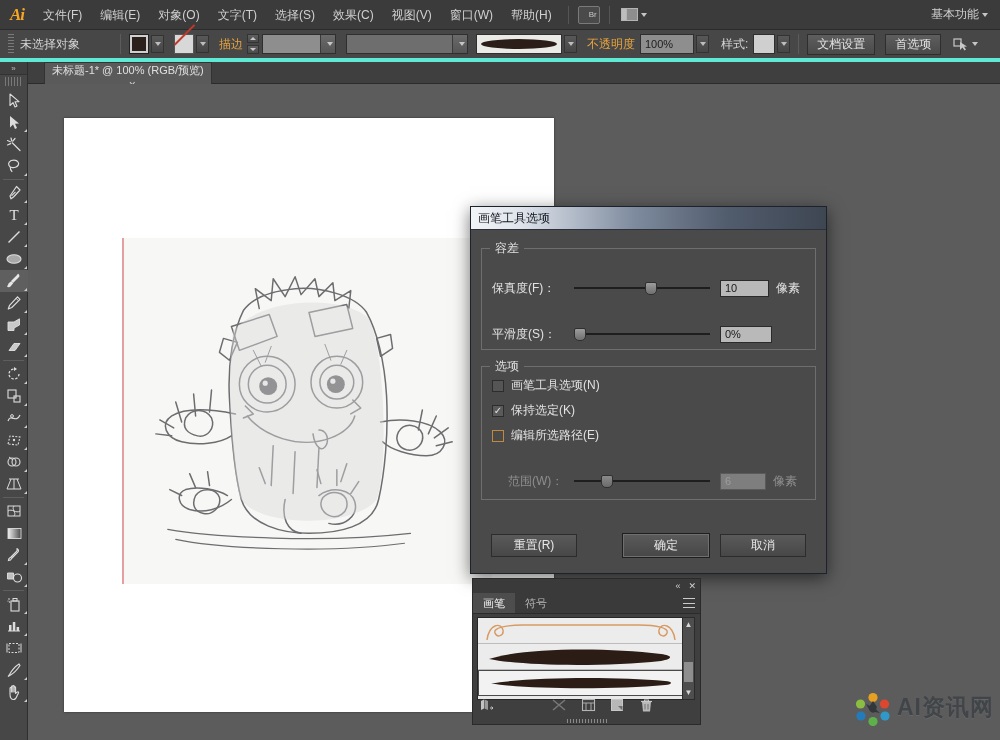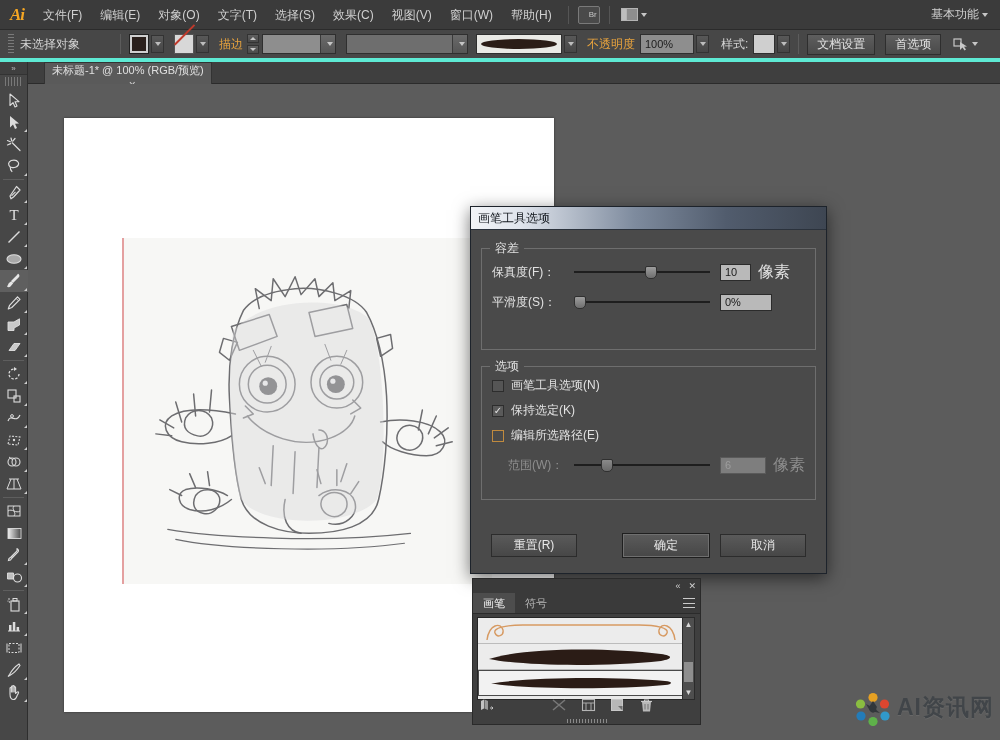--- a/index.html
+++ b/index.html
@@ -226,39 +226,39 @@
   .dlg-body { padding: 10px 10px 0 10px; }
   .fieldset {
     border: 1px solid #6e6e6e; margin-top: 8px;
     padding: 6px 10px 12px 10px; position: relative;
   }
   .fs-legend {
     position: absolute; top: -9px; left: 8px;
     background: #4a4a4a; padding: 0 5px;
     font-size: 12px; color: #e0e0e0;
   }
-  .row { display: flex; align-items: center; height: 26px; margin-top: 4px; }
+  .row { display: flex; align-items: center; height: 26px; margin-top: 20px; }
   .row-label { font-size: 12px; color: #e2e2e2; white-space: nowrap; }
   .row-label.dis { color: #8e8e8e; }
   .slider { position: relative; height: 14px; display:flex; align-items:center; }
   .slider .track { position:absolute; left:0; right:0; top:6px; height:2px; background:#1e1e1e; }
   .slider .thumb {
     position: absolute; width: 12px; height: 13px; top: 1px;
     background: linear-gradient(#9d9d9d,#6f6f6f);
     border: 1px solid #303030;
     border-radius: 2px 2px 5px 5px;
   }
   .slider .thumb.dis { background: linear-gradient(#8a8a8a,#6a6a6a); }
   .num-field {
     width: 46px; height: 17px; background: #b9b9b9; border: 1px solid #2b2b2b;
     font-size: 11px; color: #1a1a1a; padding-left: 4px; line-height: 15px;
   }
-  .num-field.wide { width: 31px; }
+  .num-field.wide { width: 49px; }
   .num-field.dis { background: #7e7e7e; color: #9d9d9d; border-color:#5a5a5a; }
-  .unit { font-size: 16px; color: #e2e2e2; margin-left: 7px; }
+  .unit { font-size: 12px; color: #e2e2e2; margin-left: 7px; }
   .unit.dis { color: #8e8e8e; }
   .chk-row { display: flex; align-items: center; height: 25px; }
   .chkbox {
     width: 12px; height: 12px; background: #5a5a5a;
     border: 1px solid #2d2d2d; margin-right: 7px;
     display:flex;align-items:center;justify-content:center;
     font-size: 10px; color: #e6e6e6;
   }
   .chkbox.focused { border: 1px solid #c08a3e; background:#4a4a4a; box-shadow: inset 0 0 0 1px #4a4a4a; }
   .chkbox.empty { background: #555; }

